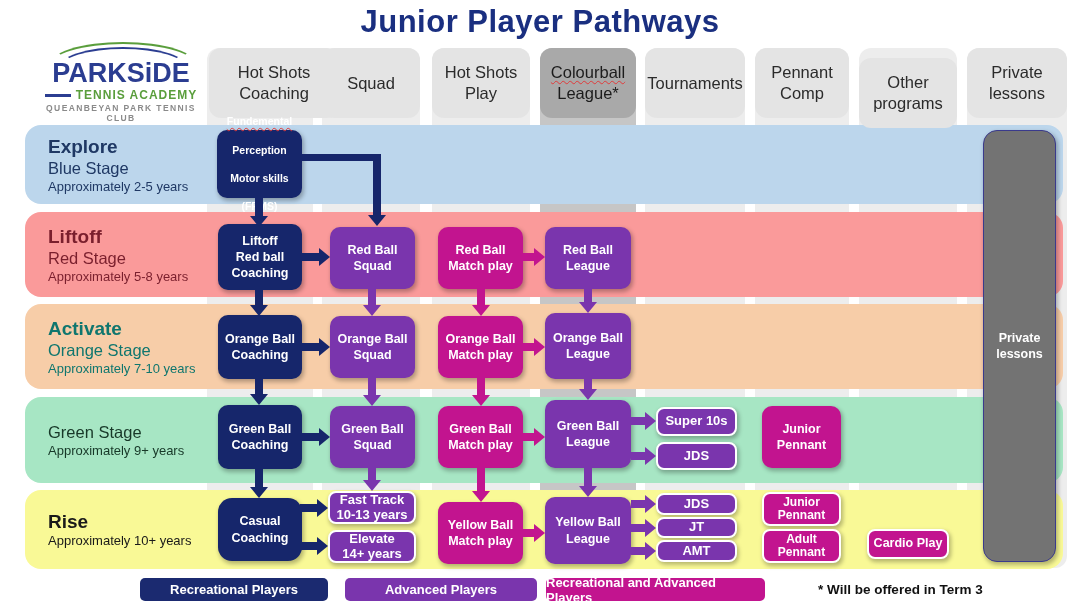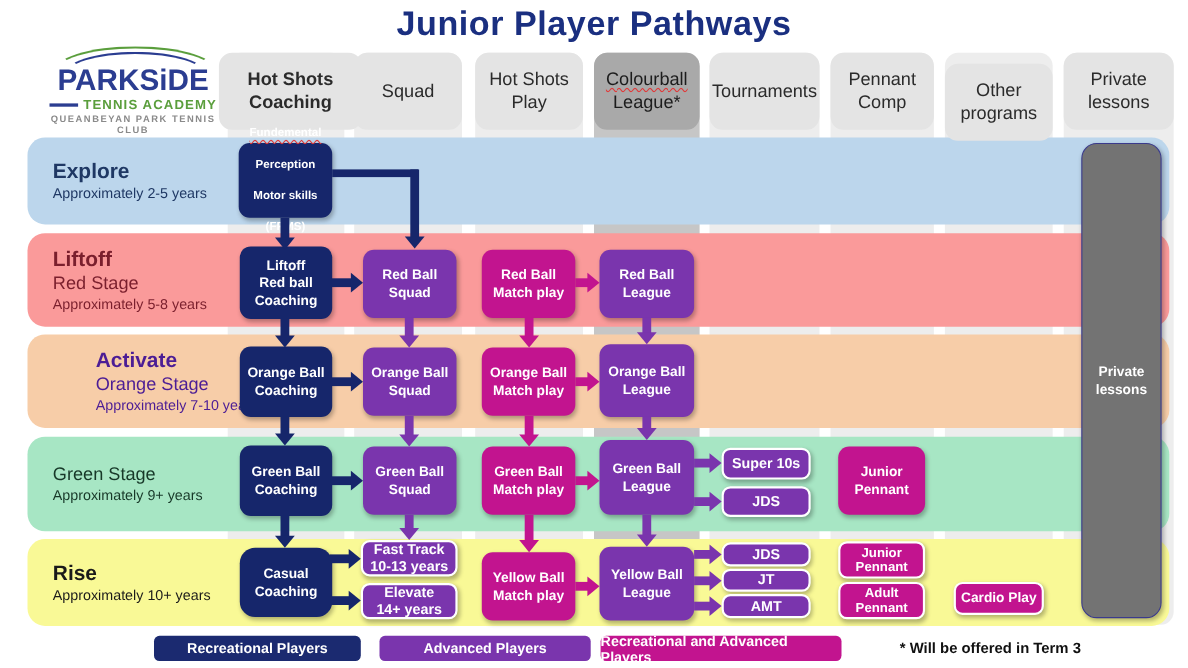--- a/index.html
+++ b/index.html
@@ -89,51 +89,52 @@
   <div class="band" style="left:432px;width:98px;"></div>
   <div class="band dark" style="left:540px;width:96px;"></div>
   <div class="band" style="left:645px;width:100px;"></div>
   <div class="band" style="left:755px;width:94px;"></div>
   <div class="band" style="left:859px;width:98px;"></div>
   <div class="band" style="left:967px;width:100px;"></div>
 
   <div class="row" style="top:125px;height:79px;background:#bcd6ec;">
     <div class="rowlabel" style="color:#1f3864;">
       <div class="t">Explore</div>
+      <div class="s">Blue Stage</div>
       <div class="a">Approximately 2-5 years</div>
     </div>
   </div>
   <div class="row" style="top:212px;height:85px;background:#fa9a9a;">
     <div class="rowlabel" style="color:#7a1f2d;">
       <div class="t">Liftoff</div>
       <div class="s">Red Stage</div>
       <div class="a">Approximately 5-8 years</div>
     </div>
   </div>
   <div class="row" style="top:304px;height:85px;background:#f7cda8;">
-    <div class="rowlabel" style="color:#4c1d95;margin-left:39px;">
+    <div class="rowlabel" style="color:#0f766e;">
       <div class="t">Activate</div>
       <div class="s">Orange Stage</div>
       <div class="a">Approximately 7-10 years</div>
     </div>
   </div>
   <div class="row" style="top:397px;height:86px;background:#a7e6c4;">
     <div class="rowlabel" style="color:#173828;">
       <div class="s">Green Stage</div>
       <div class="a">Approximately 9+ years</div>
     </div>
   </div>
   <div class="row" style="top:490px;height:79px;background:#f9f996;">
     <div class="rowlabel" style="color:#1a1a1a;">
       <div class="t">Rise</div>
       <div class="a">Approximately 10+ years</div>
     </div>
   </div>
 
-  <div class="colhead" style="left:199px;width:130px;font-weight:bold;">Hot Shots Coaching</div>
+  <div class="colhead" style="left:209px;width:130px;">Hot Shots Coaching</div>
   <div class="colhead" style="left:322px;width:98px;">Squad</div>
   <div class="colhead" style="left:432px;width:98px;">Hot Shots Play</div>
   <div class="colhead dark" style="left:540px;width:96px;">
     <span><span class="squiggle">Colourball</span><br>
     <span>League*</span></span>
   </div>
   <div class="colhead" style="left:645px;width:100px;">Tournaments</div>
   <div class="colhead" style="left:755px;width:94px;">Pennant Comp</div>
   <div class="colhead" style="left:859px;width:98px;margin-top:10px;">Other programs</div>
   <div class="colhead" style="left:967px;width:100px;">Private lessons</div>

